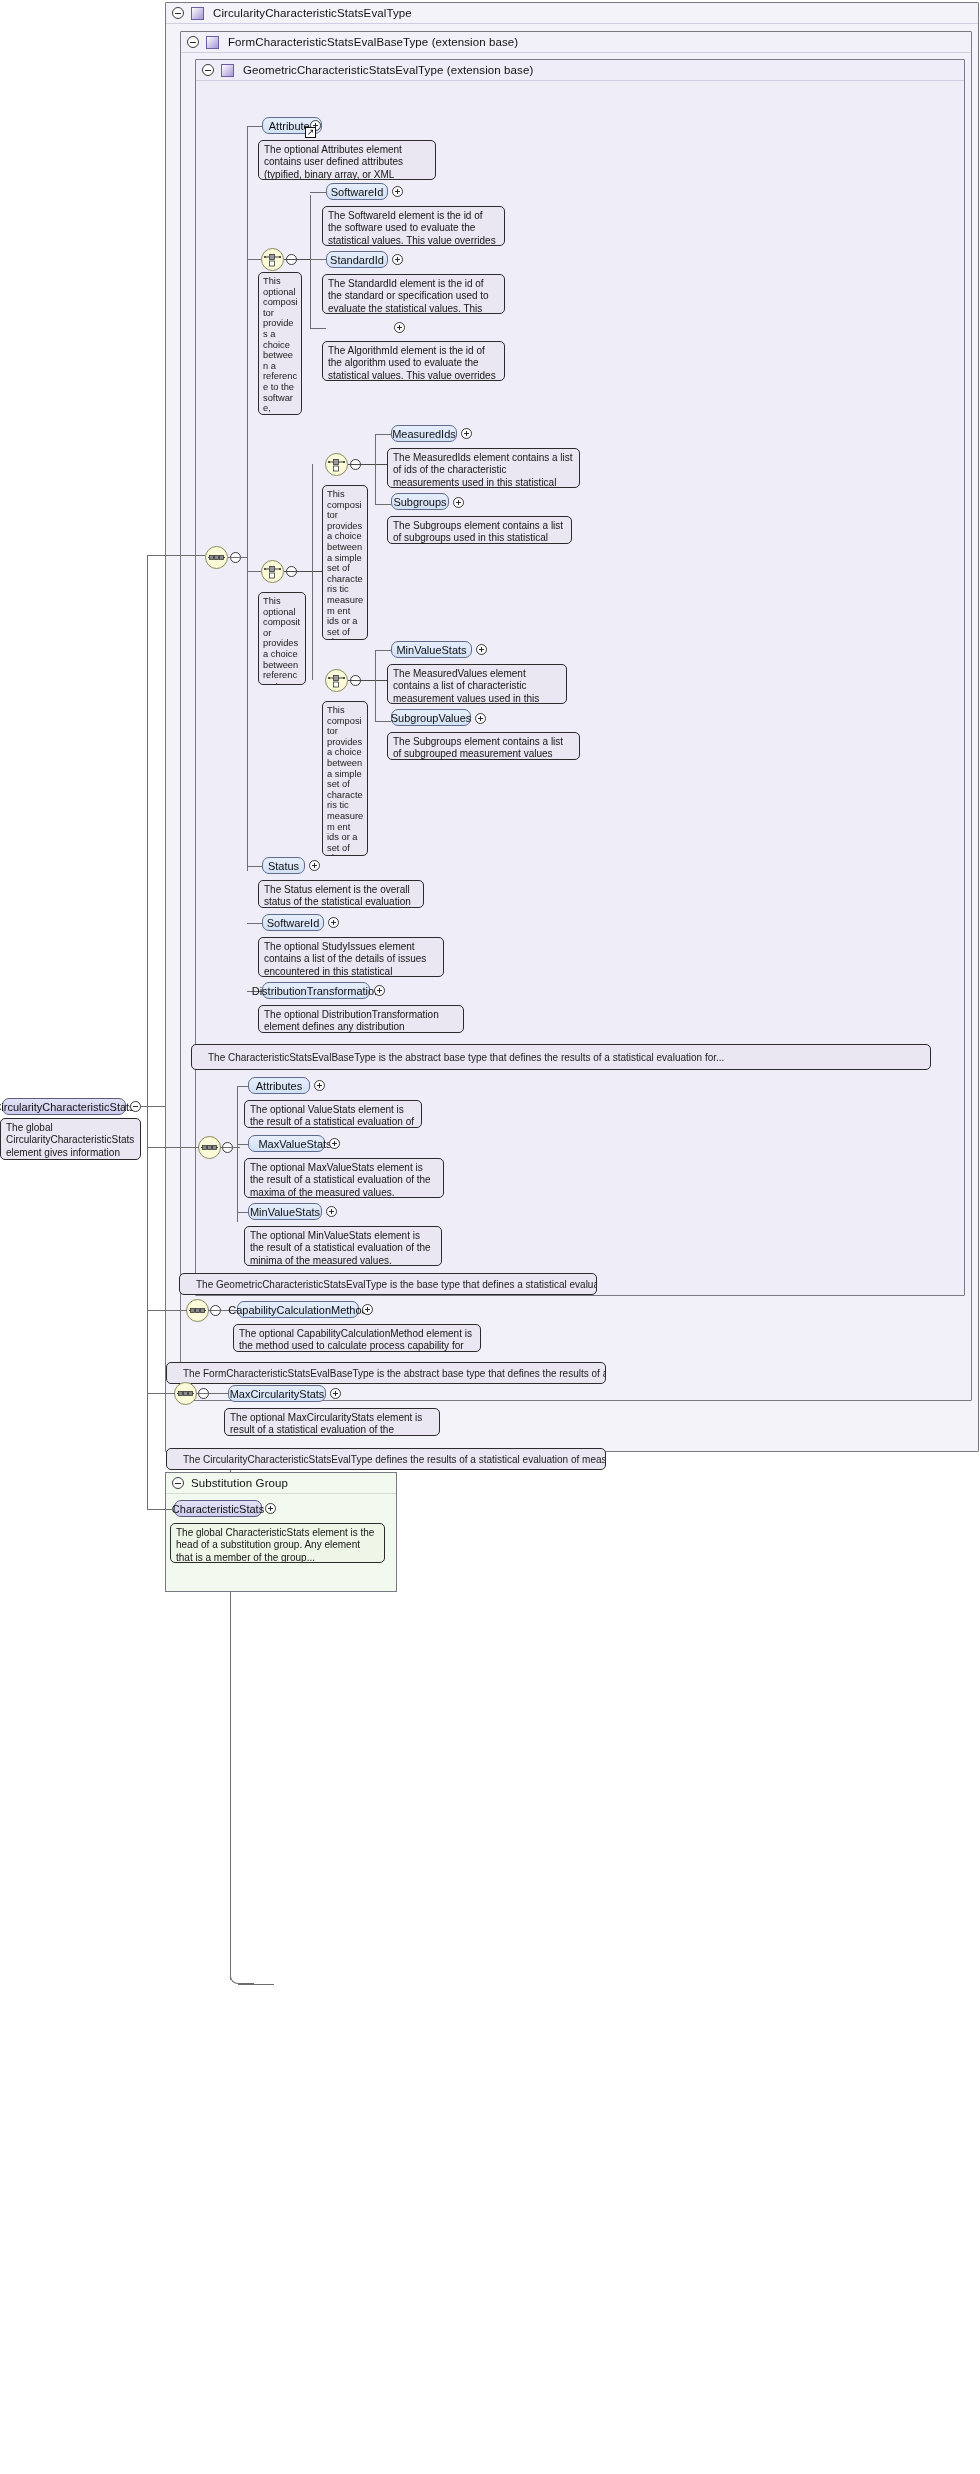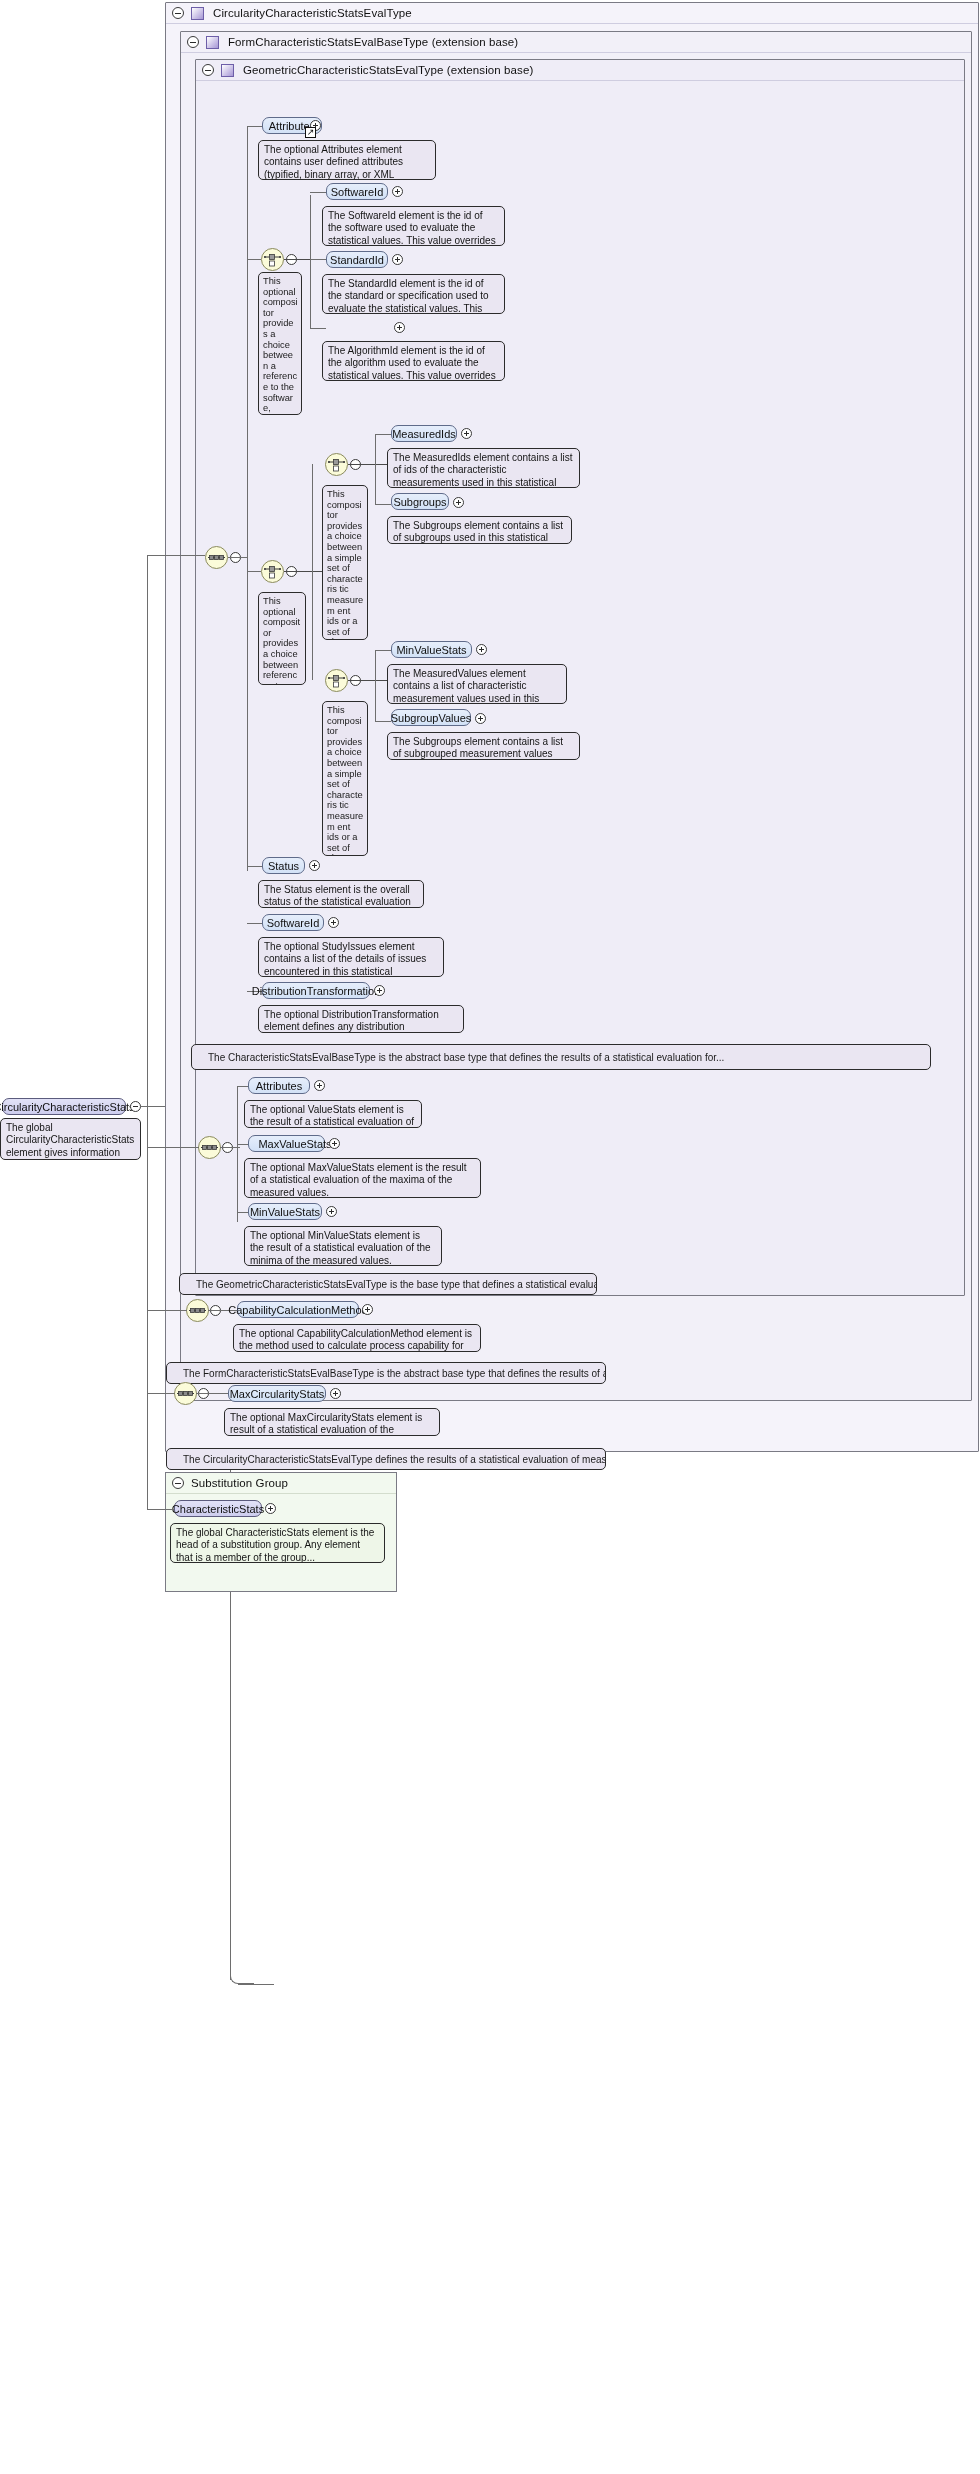--- a/index.html
+++ b/index.html
@@ -384,21 +384,21 @@
     <span>Attributes</span>
   </div>
   <div class="el-expand" style="left:314px; top:1080px;"></div>
   <div class="doc" style="left:244px; top:1100px; width:178px; height:28px;">The optional ValueStats element is the result of a statistical evaluation of measured values.</div>
 
   <div class="ln h" style="left:237px; top:1144px; width:12px;"></div>
   <div class="elnode" style="left:248px; top:1135px; width:77px;padding-left:24px;">
     <span>MaxValueStats</span>
   </div>
   <div class="el-expand" style="left:329px; top:1138px;"></div>
-  <div class="doc" style="left:244px; top:1158px; width:237px; height:40px;">The optional MaxValueStats element is the result of a statistical evaluation of the maxima of the measured values.</div>
+  <div class="doc" style="left:244px; top:1158px; width:200px; height:40px;">The optional MaxValueStats element is the result of a statistical evaluation of the maxima of the measured values.</div>
 
   <div class="ln h" style="left:237px; top:1212px; width:12px;"></div>
   <div class="elnode" style="left:248px; top:1203px; width:74px;">
     <span>MinValueStats</span>
   </div>
   <div class="el-expand" style="left:326px; top:1206px;"></div>
   <div class="doc" style="left:244px; top:1226px; width:198px; height:40px;">The optional MinValueStats element is the result of a statistical evaluation of the minima of the measured values.</div>
 
   <div class="typedoc" style="left:179px; top:1273px; width:418px; height:22px;">The GeometricCharacteristicStatsEvalType is the base type that defines a statistical evaluation of geometric...</div>
 

